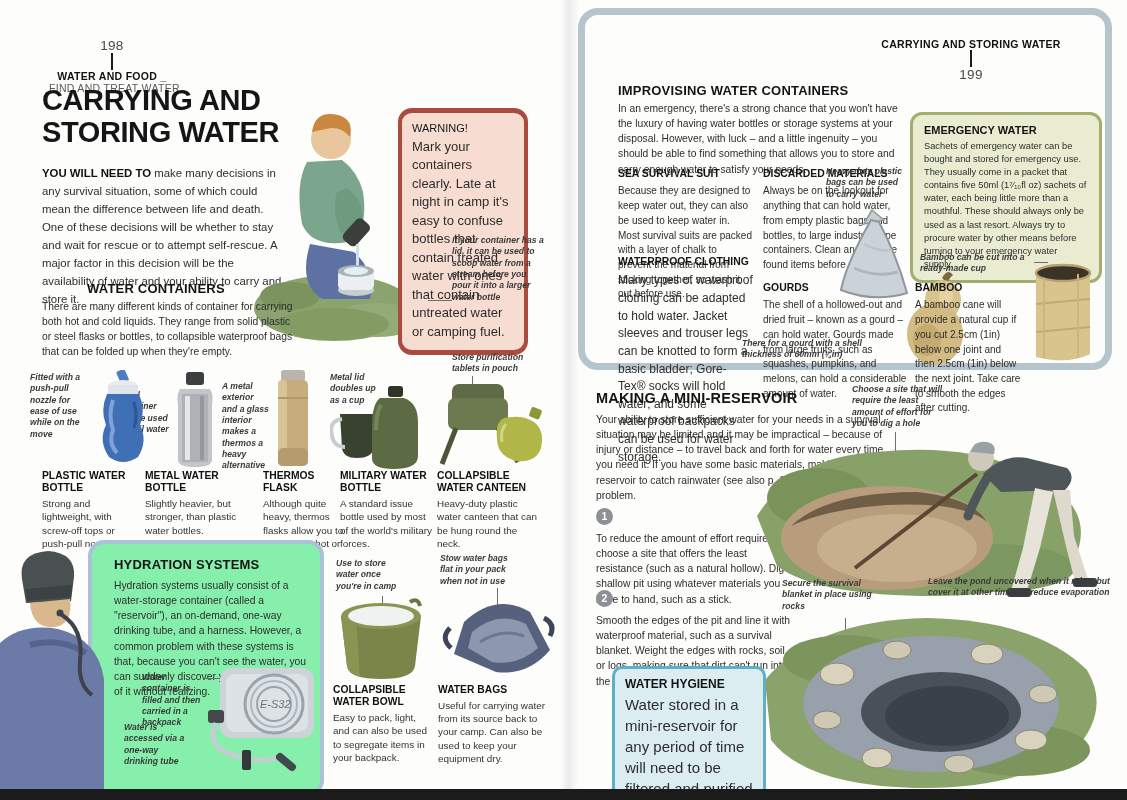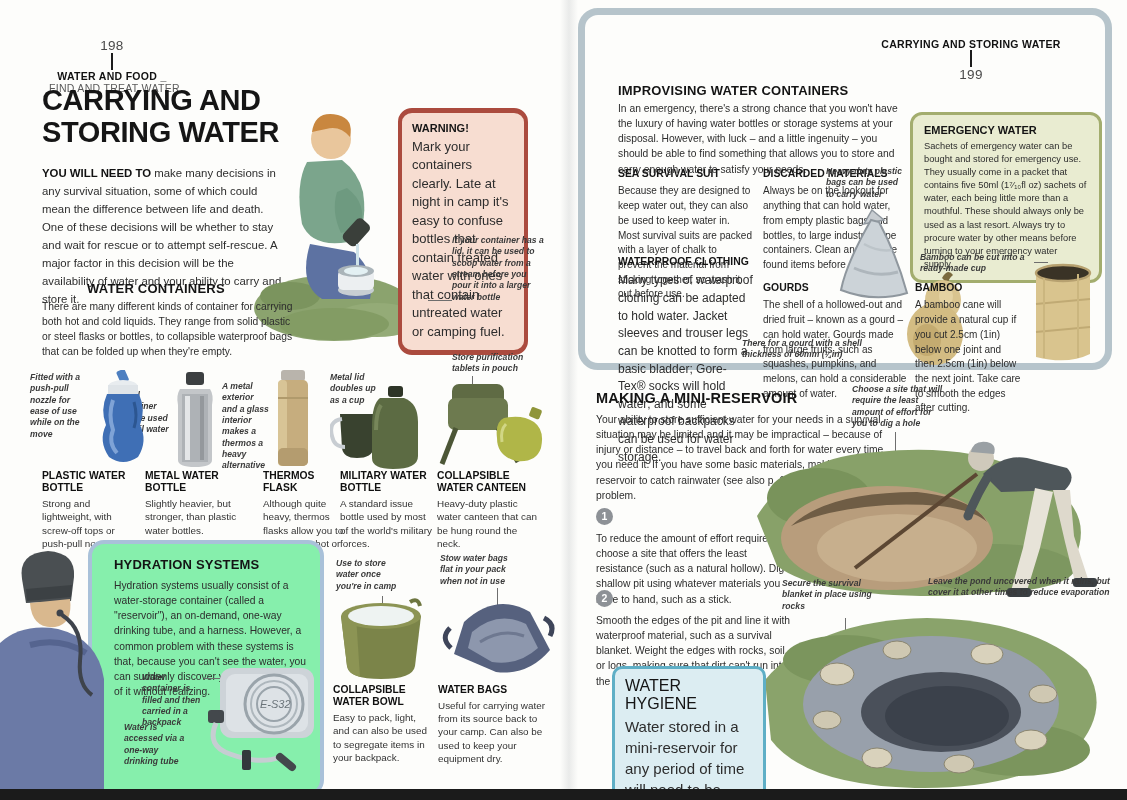--- a/index.html
+++ b/index.html
@@ -18,27 +18,27 @@
   .sec2{font-size:14.5px;font-weight:bold;color:#141414;letter-spacing:.2px;}
   .sub{font-size:10.4px;font-weight:bold;color:#141414;line-height:1.2;}
   .body{font-size:10.3px;line-height:1.47;color:#2d2d2d;}
   .intro{font-size:11.4px;line-height:1.58;color:#2d2d2d;}
   .intro b{color:#111;}
   .ann{font-size:8.6px;font-style:italic;font-weight:bold;color:#3a3a3a;line-height:1.32;}
   .r{text-align:left;}
   .cap-name{font-weight:bold;font-size:10.3px;line-height:1.18;color:#101010;}
   .cap-desc{font-size:9.9px;line-height:1.33;color:#333;margin-top:3px;}
   .warnbox{background:#f7ddd1;border:4px solid #ab4b3e;border-top-width:5px;border-bottom-width:5px;border-radius:14px;padding:9px 10px;}
-  .warnbox .t{font-size:11px;font-weight:bold;color:#161616;margin-bottom:4px;}
+  .warnbox .t{font-size:11px;font-weight:normal;color:#161616;margin-bottom:4px;}
   .warnbox .x{font-size:13px;line-height:1.42;color:#2d2d2d;}
   .greenbox{background:#e9ecd1;border:3px solid #a3ad6e;border-radius:12px;padding:9px 11px;}
   .greenbox .t{font-size:11px;font-weight:bold;margin-bottom:4px;color:#141414;}
   .greenbox .x{font-size:9.3px;line-height:1.41;color:#2d2d2d;}
   .bluebox{background:#dcedf2;border:3px solid #5fafc6;border-radius:10px;padding:8px 10px;}
-  .bluebox .t{font-size:16px;font-weight:normal;margin-bottom:3px;color:#141414;}
+  .bluebox .t{font-size:12px;font-weight:bold;margin-bottom:3px;color:#141414;}
   .bluebox .x{font-size:15px;line-height:1.4;color:#2d2d2d;}
   .hydrobox{background:#86efac;border:4px solid #a9c1d9;border-radius:16px;}
   .rpbox{border:7px solid #b6c4cb;border-radius:20px;}
   .stepnum{display:inline-block;width:17px;height:17px;border-radius:50%;background:#8d9196;color:#fff;
     font-size:10.5px;font-weight:bold;text-align:center;line-height:17px;margin-right:5px;}
   .steprow{display:flex;gap:6px;}
   .lead-line{position:absolute;background:#6e6e6e;}
   .gutter{position:absolute;left:560px;top:0;width:18px;height:790px;
     background:linear-gradient(to right,rgba(0,0,0,0),rgba(60,70,80,.10),rgba(0,0,0,0));}
   .botbar{position:absolute;left:0;top:789px;width:1127px;height:11px;background:#1b1b1b;}

